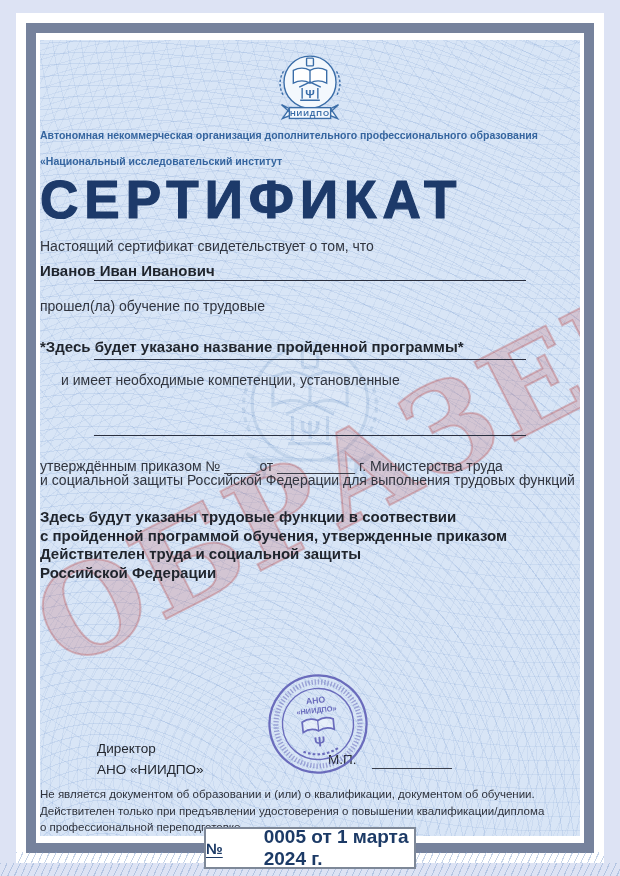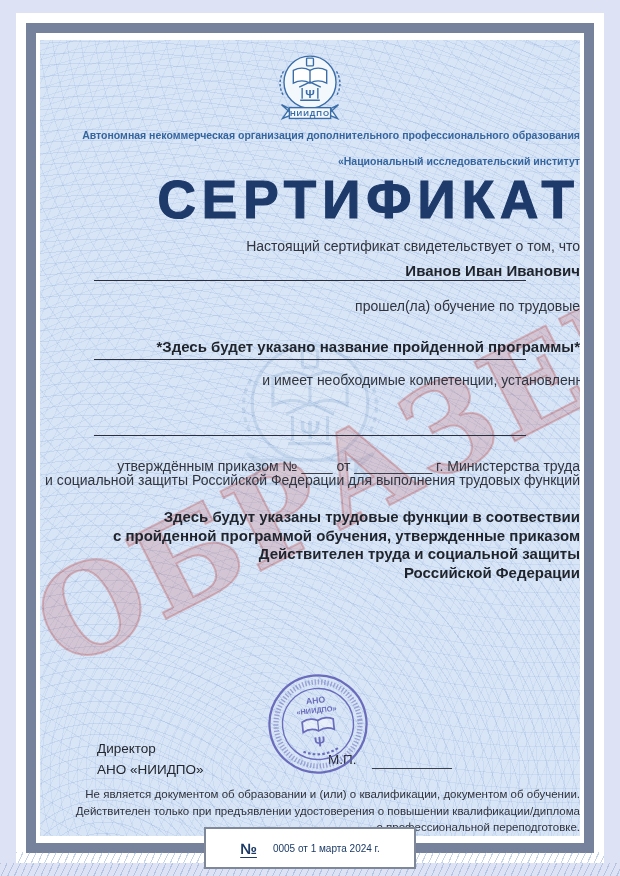--- a/index.html
+++ b/index.html
@@ -11,21 +11,21 @@
   .page::after{content:'';position:absolute;left:0;right:0;bottom:0;height:11px;
     background:repeating-linear-gradient(115deg,rgba(130,160,205,.45) 0 1px,transparent 1px 6px);}
   .band{position:absolute;left:10px;top:10px;right:10px;bottom:10px;border:10px solid #76829c;box-sizing:border-box;}
   .inner{position:absolute;left:24px;top:27px;width:540px;height:796px;overflow:hidden;
     background:
       repeating-radial-gradient(circle at 12% 108%,rgba(100,140,200,.16) 0 1px,transparent 1px 11px),
       repeating-radial-gradient(circle at 95% -8%,rgba(100,140,200,.12) 0 1px,transparent 1px 14px),
       repeating-radial-gradient(circle at 42% 92%,rgba(90,130,195,.10) 0 1px,transparent 1px 9px),
       repeating-linear-gradient(115deg,rgba(130,160,205,.12) 0 1px,transparent 1px 9px),
       #d8e5f6;}
-  .abs{position:absolute;left:0;width:540px;text-align:right;}
+  .abs{position:absolute;left:0;width:540px;text-align:left;}
   .org-line{font-size:10.5px;font-weight:bold;color:#35659f;line-height:14px;}
   .title{font-size:53px;font-weight:bold;letter-spacing:6px;color:#1d3a6a;
     -webkit-text-stroke:1.2px #1d3a6a;line-height:56px;}
   .body-t{font-size:14px;color:#30343e;}
   .bold-t{font-size:15px;font-weight:bold;color:#1f242c;}
   .rule{position:absolute;left:54px;width:432px;border-top:1px solid #2a3040;}
   .func-line{font-size:15px;font-weight:bold;color:#1f242c;line-height:18.5px;}
   .footer-line{font-size:11.5px;color:#2e323c;line-height:16.5px;}
   .director{position:absolute;left:57px;top:698px;text-align:left;font-size:13.5px;color:#23272f;line-height:21px;}
   .mp{position:absolute;left:288px;top:712px;font-size:13.5px;color:#23272f;}
@@ -33,21 +33,21 @@
   .stamp{position:absolute;left:226px;top:632px;width:104px;height:104px;opacity:.88;z-index:2;}
   .wm-crest{position:absolute;left:150px;top:300px;width:240px;opacity:.13;}
   .wm-text{position:absolute;left:-32px;top:366px;width:680px;text-align:center;
     transform:rotate(-27deg);font-family:"DejaVu Serif",serif;font-weight:bold;
     font-size:122px;letter-spacing:2px;color:rgba(197,85,85,.22);
     -webkit-text-stroke:2px rgba(182,62,62,.30);white-space:nowrap;}
   .num-box{position:absolute;left:204px;top:827px;width:212px;height:42px;background:#ffffff;
     border:2px solid #7e8898;box-sizing:border-box;z-index:5;display:flex;align-items:center;
     justify-content:center;gap:16px;}
   .num-label{font-size:15px;font-weight:bold;color:#1c3a66;text-decoration:underline;text-underline-offset:3px;}
-  .num-value{font-size:10px;font-weight:normal;color:#1c3a66;}
+  .num-value{font-size:19px;font-weight:bold;color:#1c3a66;margin-left:25px;}
   .logo-wrap{position:absolute;left:216px;top:13px;width:108px;height:72px;}
   svg text{font-family:"Liberation Sans",sans-serif;}
 </style>
 </head>
 <body>
 
 <div class="outer">
   <div class="page">
     <div class="band"></div>
 

